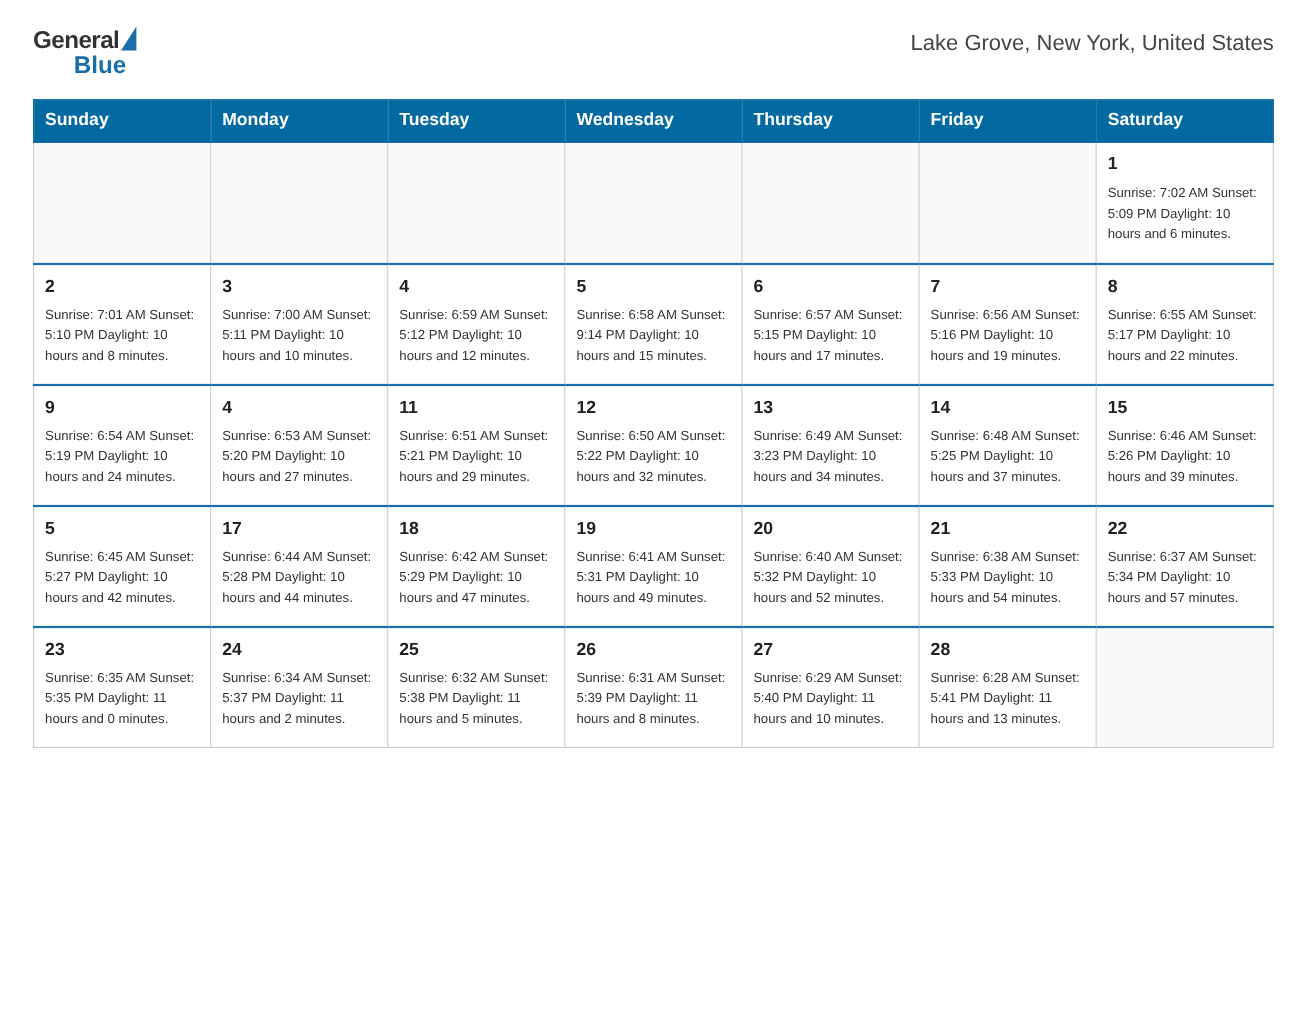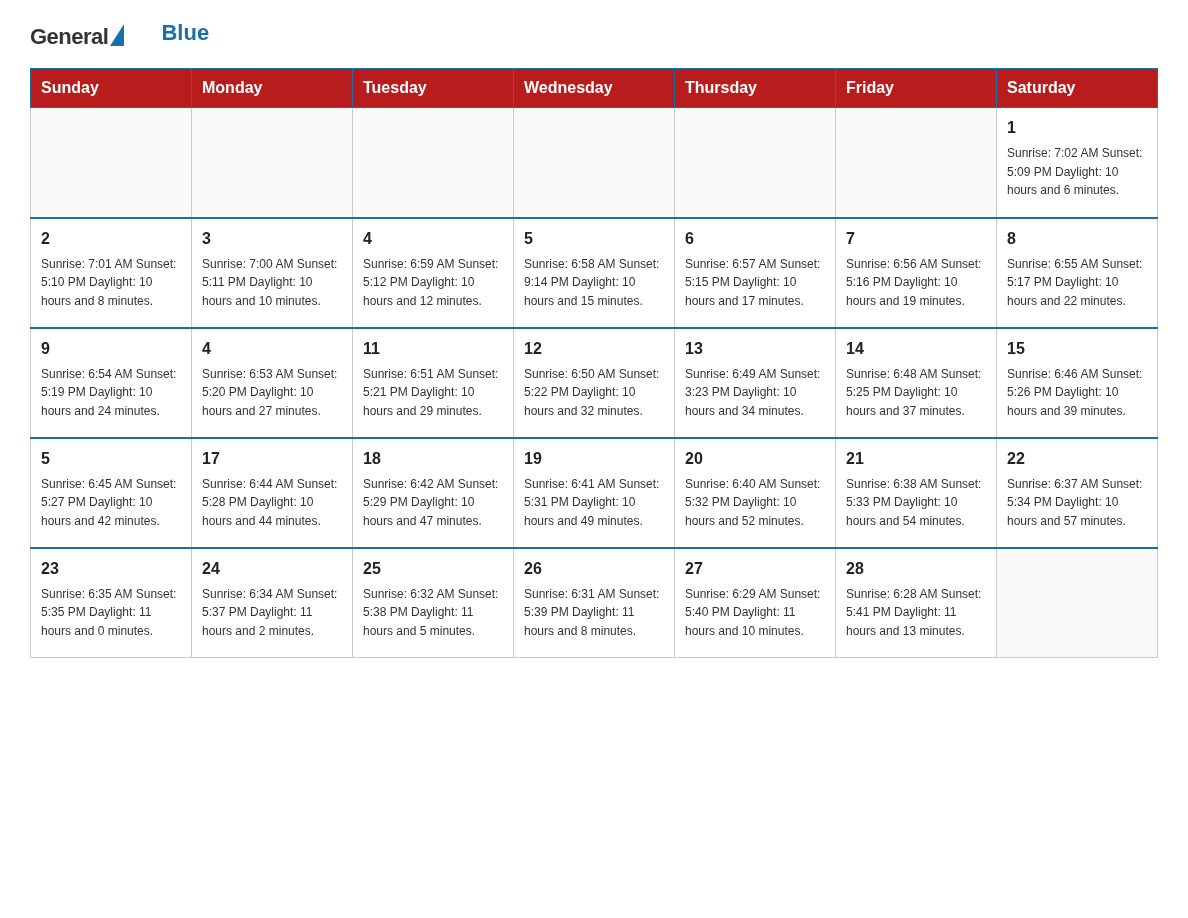--- a/index.html
+++ b/index.html
@@ -11,21 +11,21 @@
       min-height: 918px;
     }
     .header {
       display: flex;
       justify-content: space-between;
       align-items: flex-start;
       margin-bottom: 18px;
     }
     .logo {
       display: flex;
-      flex-direction: row;
+      flex-direction: column;
       align-items: flex-start;
     }
     .logo-top {
       display: flex;
       align-items: center;
     }
     .logo-general {
       font-size: 22px;
       font-weight: bold;
       color: #333;
@@ -58,21 +58,21 @@
     .location {
       font-size: 20px;
       color: #444;
       margin-top: 4px;
     }
     .calendar {
       width: 100%;
       border-collapse: collapse;
     }
     .calendar th {
-      background-color: #b91c1c;
+      background-color: #0369a1;
       color: #fff;
       font-size: 16px;
       font-weight: bold;
       padding: 10px 10px;
       text-align: left;
       border: 1px solid #1a6fa8;
     }
     .calendar td {
       vertical-align: top;
       border: 1px solid #ccc;
@@ -108,20 +108,21 @@
 
 <div class="header">
   <div class="logo">
     <div class="logo-top">
       <span class="logo-general">General</span>
       <div class="logo-triangle"></div>
     </div>
     <span class="logo-blue">Blue</span>
   </div>
   <div class="title-block">
+    <div class="location">Lake Grove, New York, United States</div>
   </div>
 </div>
 
 <table class="calendar">
   <thead>
     <tr>
     <th>Sunday</th>
         <th>Monday</th>
         <th>Tuesday</th>
         <th>Wednesday</th>

